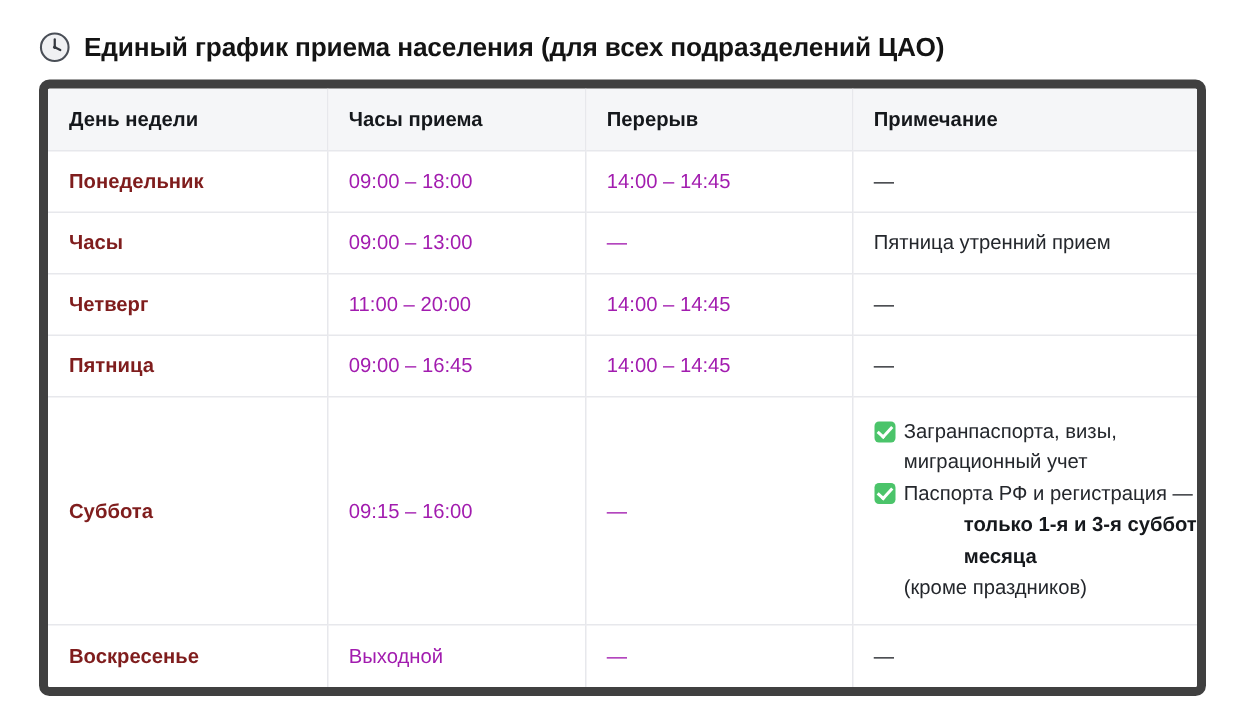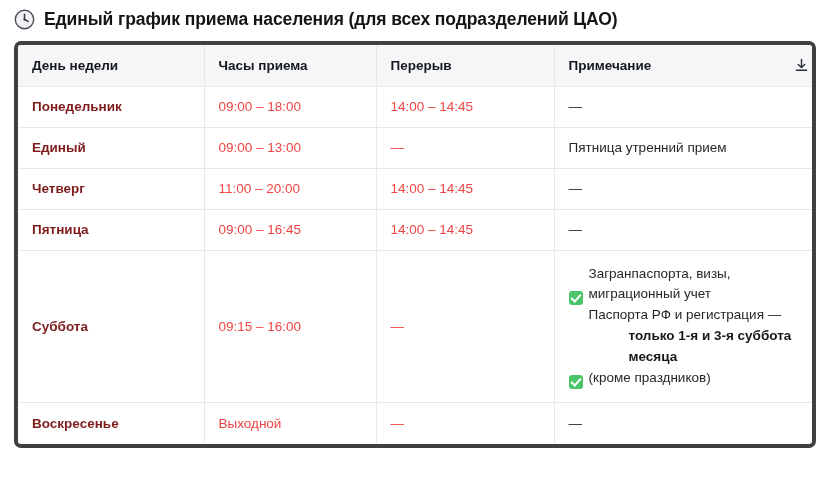--- a/index.html
+++ b/index.html
@@ -13,21 +13,21 @@
     font-family: "Liberation Sans", sans-serif;
     color: #1a1a1a;
     overflow: hidden;
   }
 
   .page {
     width: 830px;
     height: 483px;
     position: relative;
     box-sizing: border-box;
-    padding: 0;
+    padding: 12px;
   }
 
   
   .title-row {
     display: flex;
     align-items: center;
     gap: 9px;
     padding: 7px 0 0 14px;
     height: 32px;
     box-sizing: border-box;
@@ -42,21 +42,21 @@
     font-size: 17.5px;
     font-weight: bold;
     color: #141414;
     letter-spacing: -0.1px;
     white-space: nowrap;
   }
 
   
   .table-wrap {
     margin: 9px 14px 0 14px;
-    border: 4px solid #404040;
+    border: 6px solid #404040;
     border-radius: 7px;
     overflow: hidden;
     background: #fff;
   }
   table.schedule {
     border-collapse: collapse;
     width: 802px;
     table-layout: fixed;
   }
   table.schedule th,
@@ -108,38 +108,38 @@
   tbody td {
     font-size: 13.5px;
     color: #1c1f24;
     height: 41px;
   }
   td.day {
     font-weight: bold;
     color: #7f1d1d;
   }
   td.hours, td.brk {
-    color: #ef4444;
+    color: #a21caf;
   }
   td.note { color: #24272c; }
 
   
   tr.saturday td { height: 144px; vertical-align: middle; }
   tr.saturday td.note {
     padding-top: 13px;
     padding-bottom: 13px;
     line-height: 1.55;
     font-size: 13.5px;
   }
   .note-line {
     display: block;
   }
   .note-item {
     display: flex;
-    align-items: flex-end;
+    align-items: flex-start;
     gap: 6px;
   }
   .check {
     flex: 0 0 14px;
     width: 14px;
     height: 14px;
     margin-top: 3px;
     border-radius: 3px;
     background: #4bc46a;
     position: relative;
@@ -198,21 +198,21 @@
 
         <tr>
           <td class="day">Понедельник</td>
           <td class="hours">09:00 – 18:00</td>
           <td class="brk">14:00 – 14:45</td>
           <td class="note">—</td>
         </tr>
 
 
         <tr>
-          <td class="day">Единый</td>
+          <td class="day">Часы</td>
           <td class="hours">09:00 – 13:00</td>
           <td class="brk">—</td>
           <td class="note">Пятница утренний прием</td>
         </tr>
 
         <tr>
           <td class="day">Четверг</td>
           <td class="hours">11:00 – 20:00</td>
           <td class="brk">14:00 – 14:45</td>
           <td class="note">—</td>

